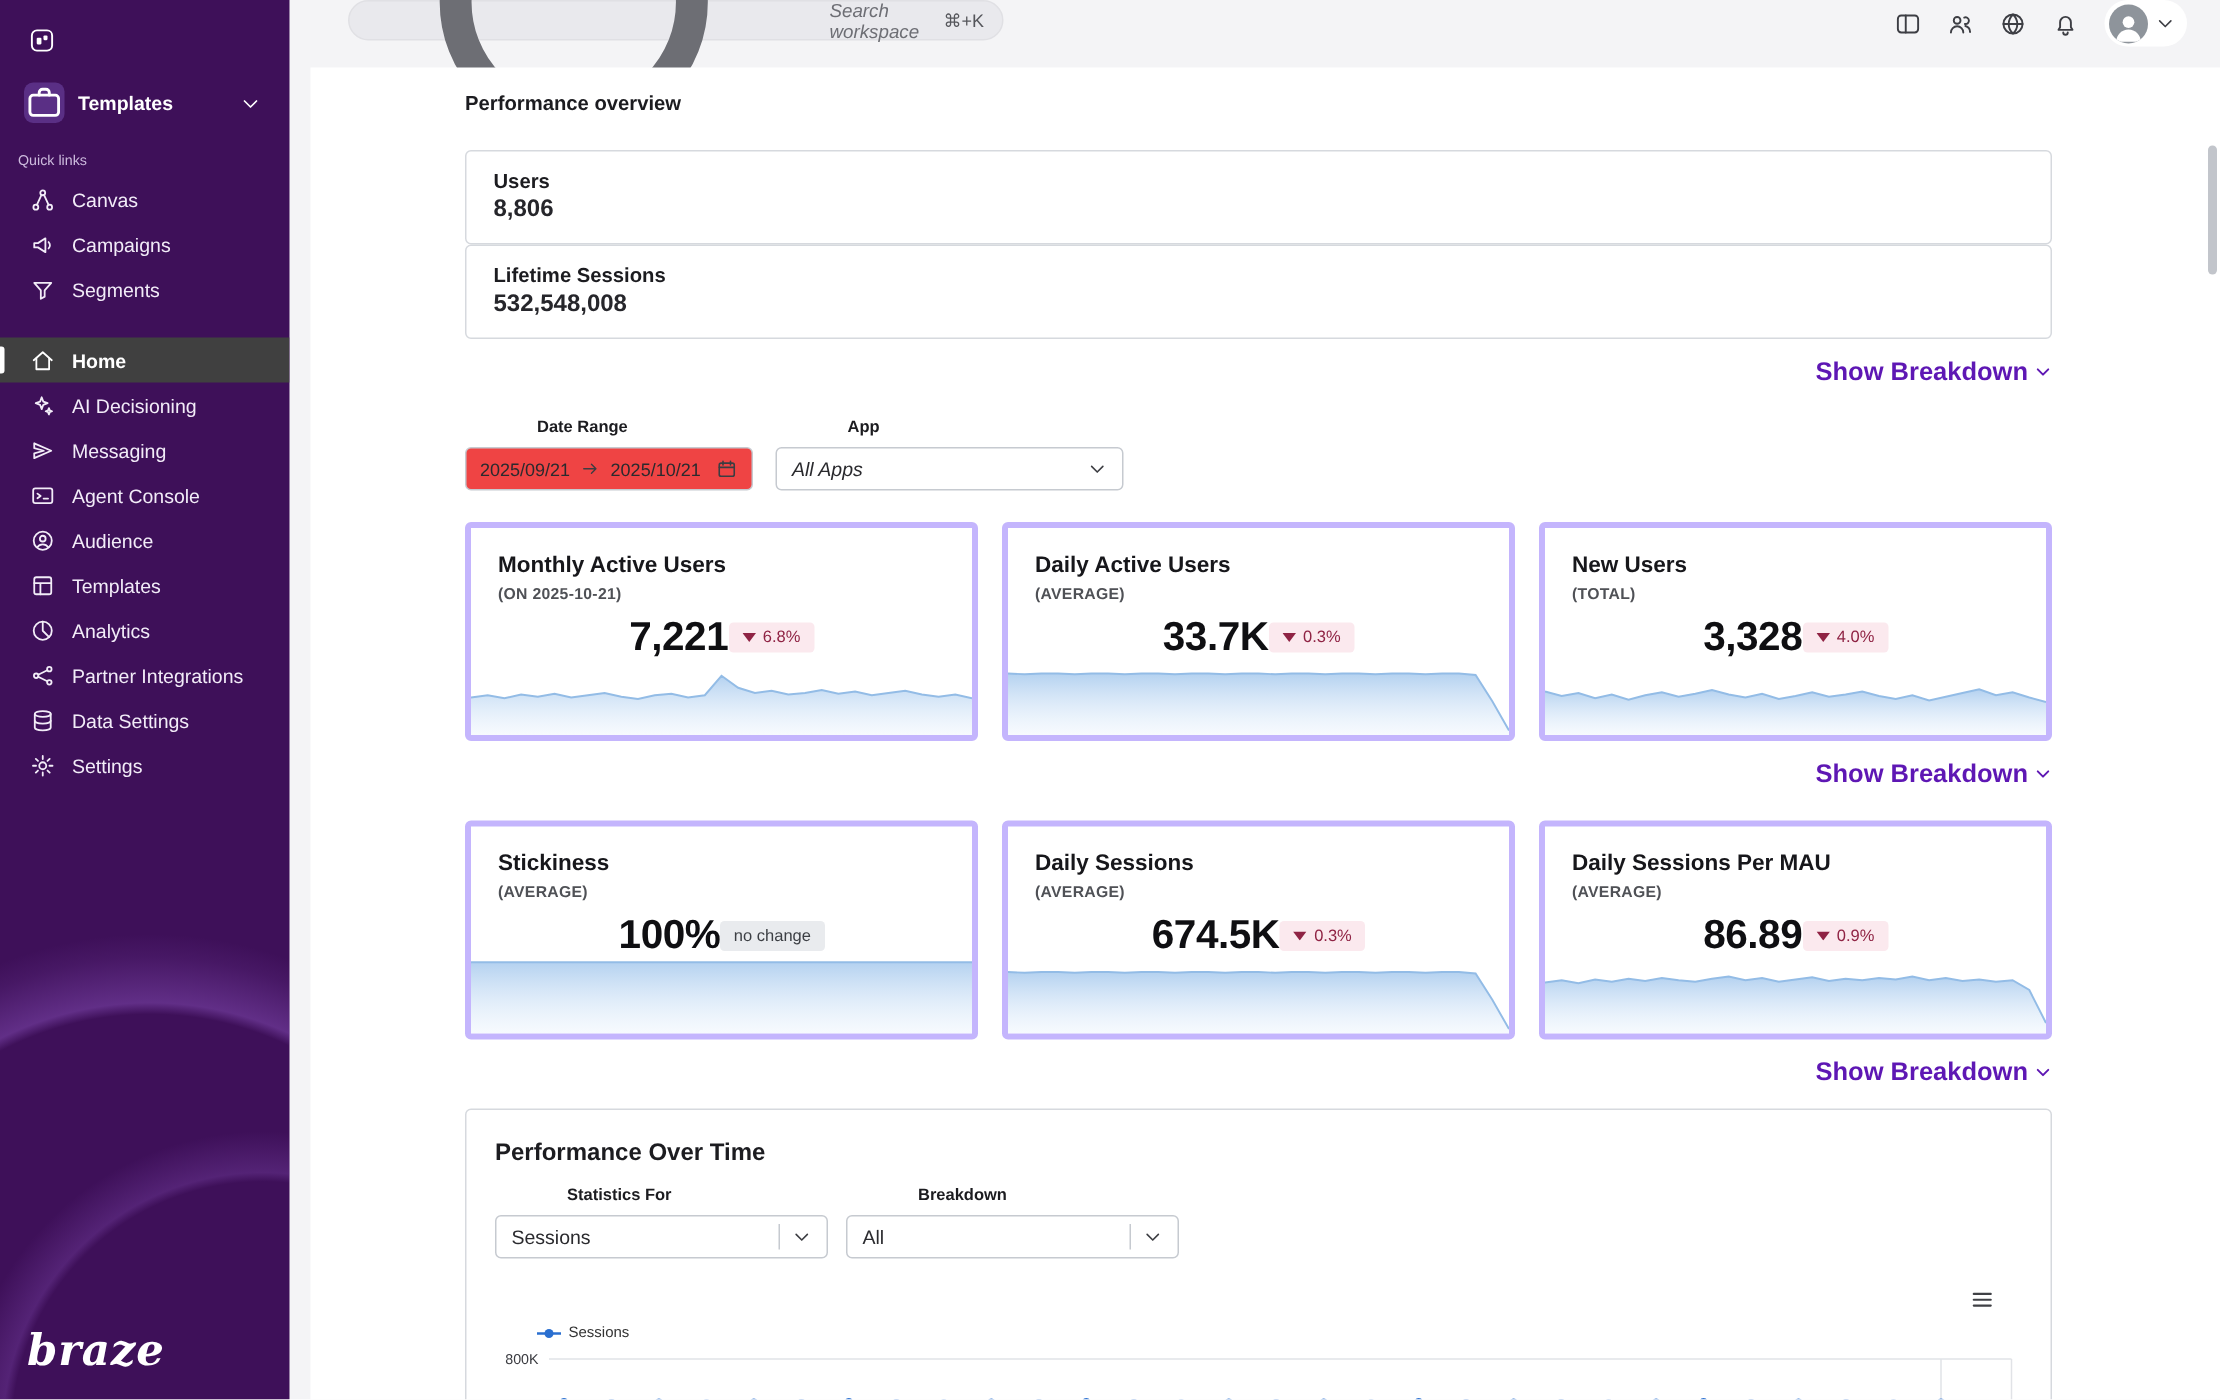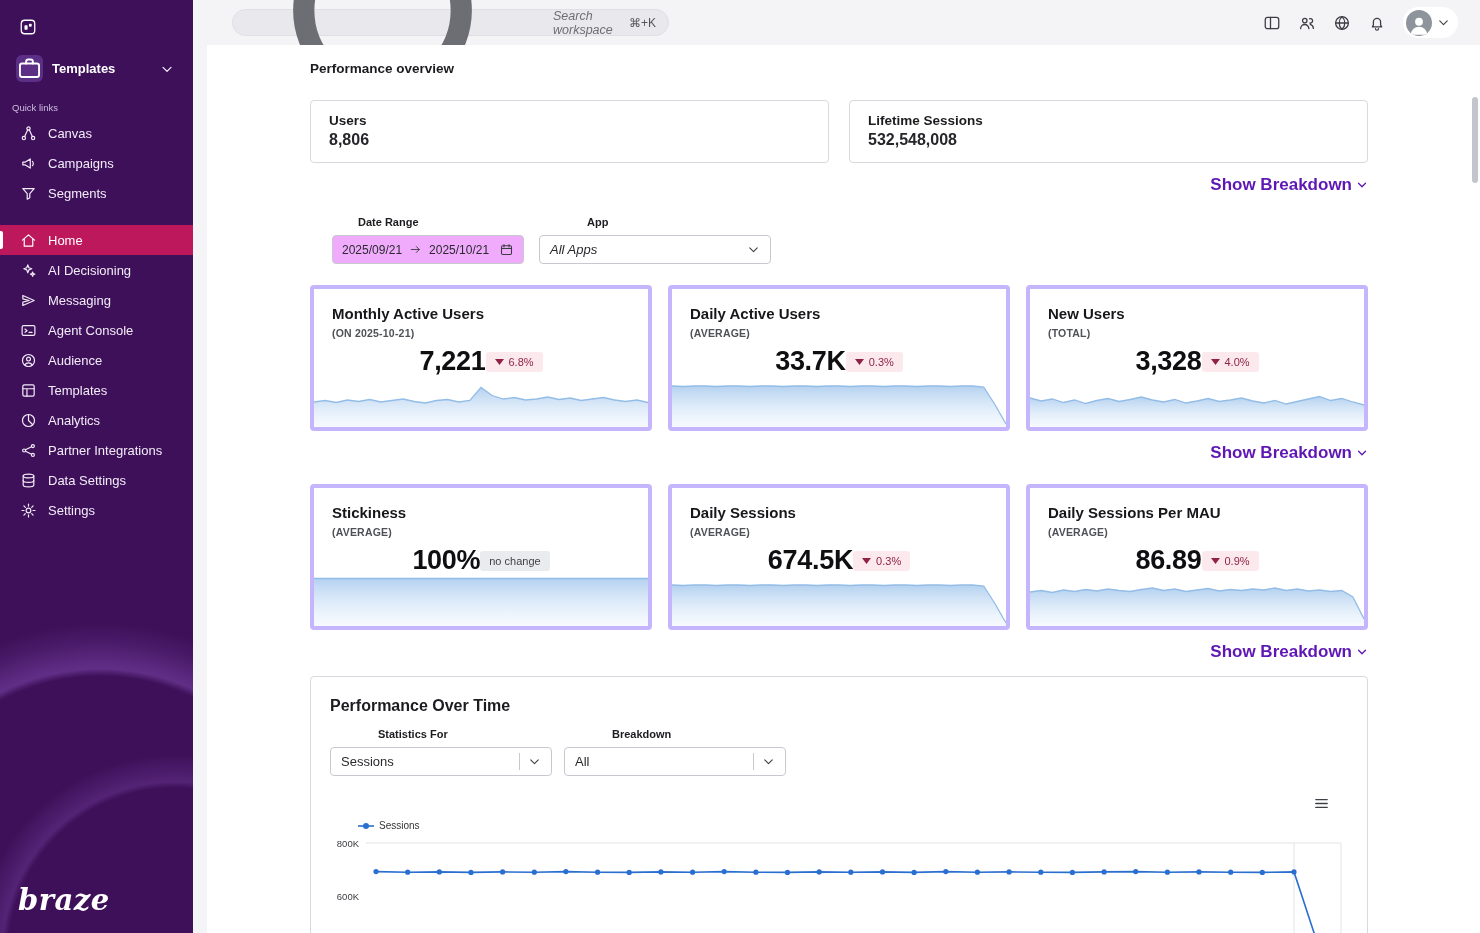--- a/index.html
+++ b/index.html
@@ -17,57 +17,57 @@
   .side-inner { position:relative; z-index:1; height:100%; }
   .logo-mark { width:18px; height:18px; margin:18px 0 0 19px; color:#fff; }
   .workspace { display:flex; align-items:center; gap:9px; margin:14px 10px 0 10px; padding:5px 8px 5px 6px; border-radius:6px; cursor:pointer; }
   .ws-tile { width:27px; height:27px; border-radius:6px; background:#5a2f85; display:flex; align-items:center; justify-content:center; flex-shrink:0; }
   .ws-tile svg { width:15px; height:15px; }
   .ws-name { flex:1; font-size:13px; font-weight:700; }
   .ws-chev { width:16px; height:16px; }
   .quick-label { font-size:9.5px; color:#cdbbde; margin:15px 0 5px 12px; }
   .nav-item { display:flex; align-items:center; gap:11px; height:30px; padding-left:20px; font-size:13px; color:#f2ecf8; cursor:pointer; position:relative; }
   .nav-item svg { width:17px; height:17px; flex-shrink:0; }
-  .nav-item.active { background:#be185d; font-weight:400; color:#fff; }
+  .nav-item.active { background:#404040; font-weight:700; color:#fff; }
   .nav-item.active::before { content:''; position:absolute; left:0; top:6px; bottom:6px; width:3px; background:#fff; border-radius:0 2px 2px 0; }
   .nav-gap { height:17px; }
   .braze-logo { position:absolute; left:18px; bottom:34px; font-family:"DejaVu Serif", serif; font-style:italic; font-weight:700; font-size:29px; color:#fff; letter-spacing:.5px; z-index:2; }
 
   
   .main { flex:1; min-width:0; background:#f4f4f6; display:flex; flex-direction:column; }
-  .topbar { height:45px; flex-shrink:0; display:flex; align-items:center; padding:0 22px 0 39px; }
+  .topbar { height:45px; flex-shrink:0; display:flex; align-items:flex-start; padding:0 22px 0 39px; }
   .search { width:437px; height:27px; background:#e9e9ed; border:1px solid #e0e0e4; border-radius:14px; display:flex; align-items:center; padding:0 12px; gap:8px; color:#6d6e74; cursor:text; }
   .search svg { width:14px; height:14px; flex-shrink:0; }
   .search-ph { flex:1; font-size:12.5px; font-style:italic; }
   .search-kbd { font-size:12px; color:#55565b; }
   .top-right { margin-left:auto; display:flex; align-items:center; gap:17px; color:#3d3e44; }
   .tb-icon { width:18px; height:18px; cursor:pointer; display:block; }
   .tb-icon svg { width:18px; height:18px; display:block; }
   .avatar-pill { background:#fff; border-radius:18px; height:31px; display:flex; align-items:center; gap:4px; padding:2px 7px 2px 3px; cursor:pointer; }
   .avatar { width:26px; height:26px; border-radius:50%; background:#8e949b; color:#fff; overflow:hidden; display:flex; align-items:center; justify-content:center; }
   .avatar svg { width:22px; height:22px; margin-top:4px; }
   .pill-chev { width:15px; height:15px; color:#3d3e44; }
 
   .content-wrap { flex:1; margin-left:14px; background:#fff; overflow:hidden; position:relative; }
   .content { padding:16px 112px 0 103px; }
   .page-title { font-size:13.5px; font-weight:700; margin-bottom:24px; }
 
-  .stat-grid { display:grid; grid-template-columns:1fr 1fr; gap:20px; }
+  .stat-grid { display:grid; grid-template-columns:1fr; }
   .stat-card { border:1px solid #d6d9de; border-radius:4px; background:#fff; padding:12px 18px 13px; }
   .stat-label { font-size:13.5px; font-weight:700; }
   .stat-value { font-size:16px; font-weight:600; color:#26262b; margin-top:3px; }
 
   .breakdown-row { display:flex; justify-content:flex-end; margin-top:12px; }
   .breakdown-link { display:inline-flex; align-items:center; gap:4px; color:#5e17b4; font-size:17px; font-weight:700; cursor:pointer; }
   .breakdown-link svg { width:12px; height:12px; }
 
   .filters { display:flex; gap:15px; margin-top:21px; }
   .filter-label { font-size:11px; font-weight:700; margin-bottom:7px;margin-left:48px; }
-  .date-control { width:192px; height:29px; border:1px solid #c6cad0; border-radius:4px; background:#f0abfc;
-    display:flex; align-items:center; gap:7px; padding:0 9px; font-size:12px; color:#2a2a2e; cursor:pointer;margin-left:22px; }
+  .date-control { width:192px; height:29px; border:1px solid #c6cad0; border-radius:4px; background:#ef4444;
+    display:flex; align-items:center; gap:7px; padding:0 9px; font-size:12px; color:#2a2a2e; cursor:pointer; }
   .date-control .cal { width:15px; height:15px; margin-left:auto; color:#3c3d42; }
   .arrow { width:13px; height:13px; color:#3c3d42; flex-shrink:0; }
   .select-control { height:29px; border:1px solid #c6cad0; border-radius:4px; background:#fff;
     display:flex; align-items:center; padding:0 9px 0 10px; font-size:13px; color:#2a2a2e; cursor:pointer; }
   .select-control.app { width:232px;text-align:right; }
   .select-control.pot { width:222px; }
   .sel-spacer { flex:1; }
   .sel-divider { width:1px; height:17px; background:#c6cad0; margin-right:7px; }
   .sel-chev { width:15px; height:15px; color:#3c3d42; flex-shrink:0; }
   .italic { font-style:italic; }

